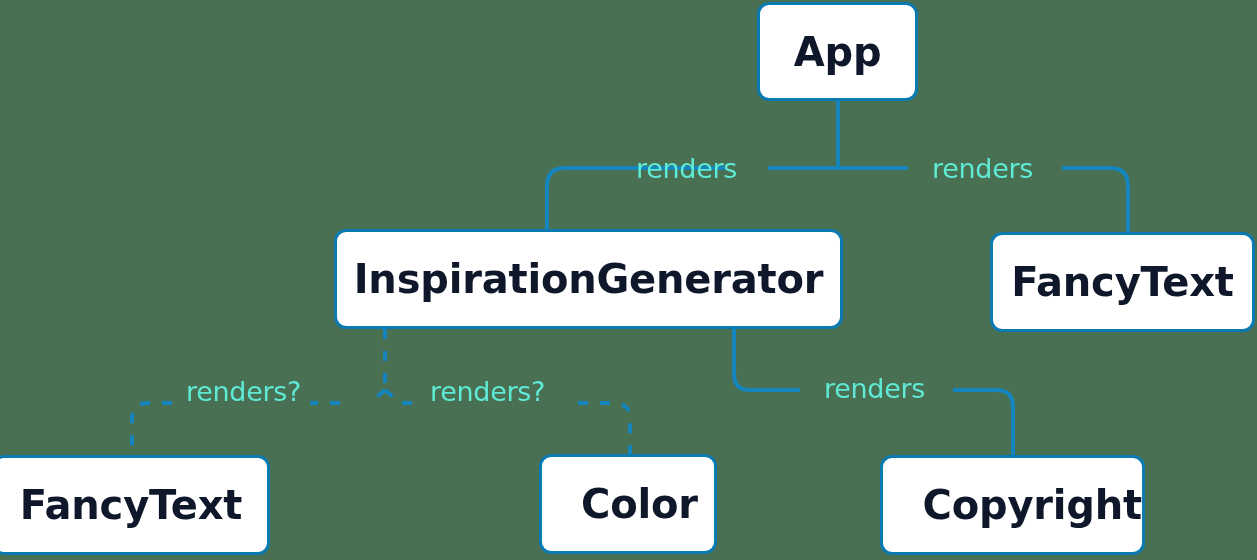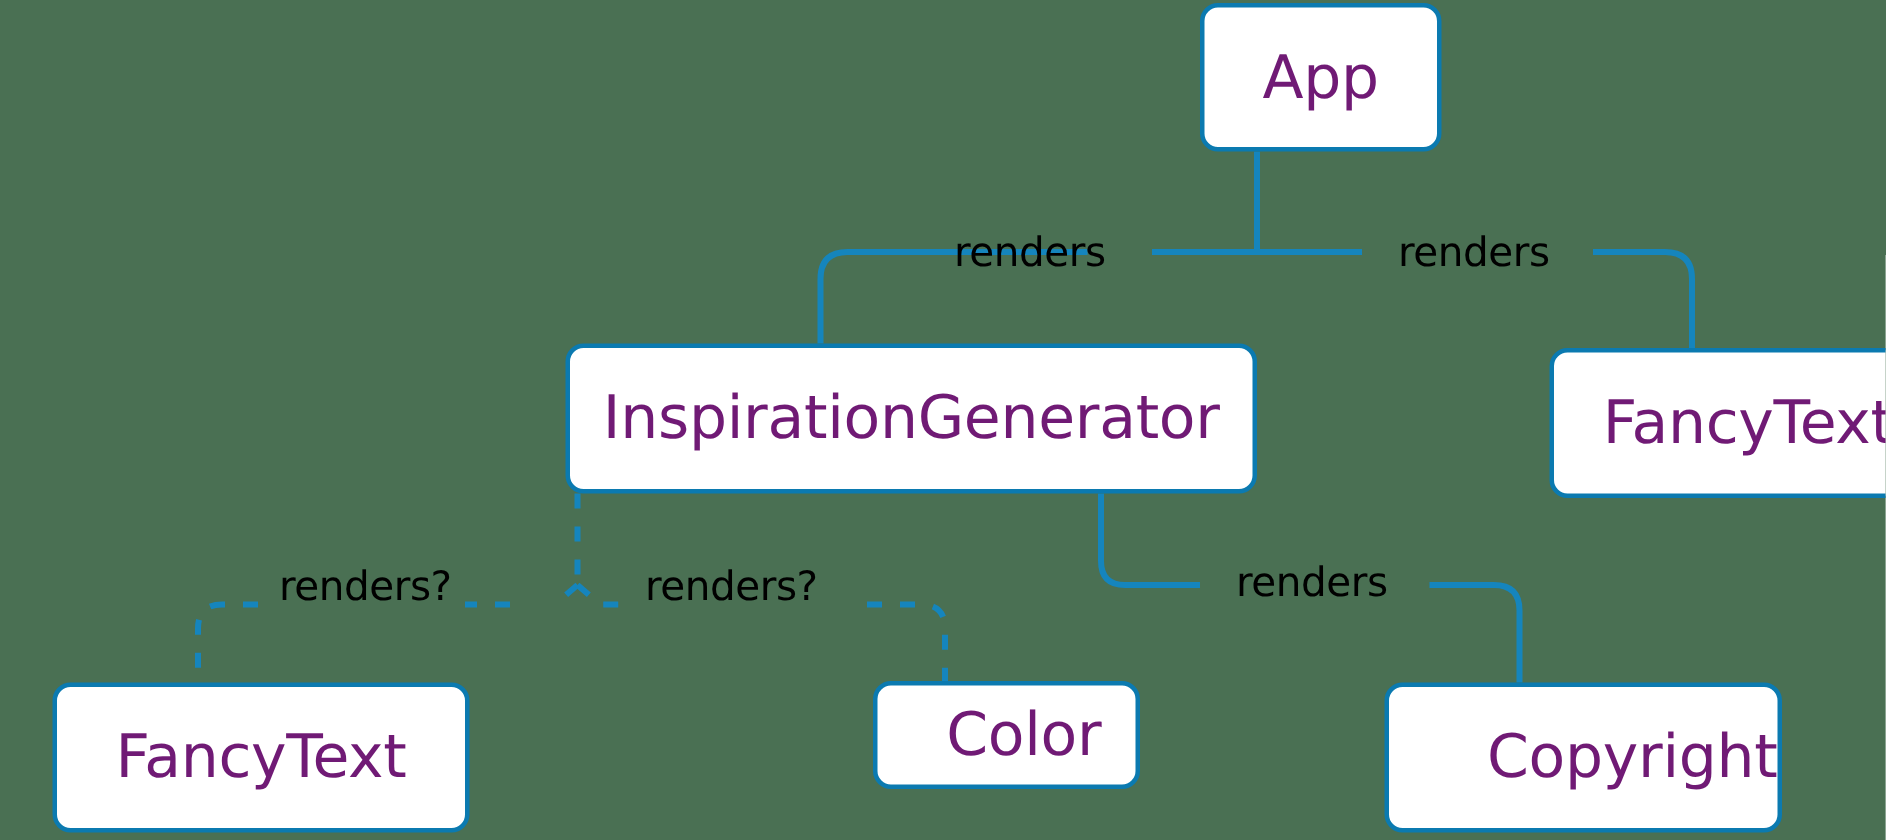--- a/index.html
+++ b/index.html
@@ -27,33 +27,32 @@
   }
   .node-box {
     position: absolute;
     box-sizing: border-box;
     background: #ffffff;
     border: 3px solid #0b7ab0;
     border-radius: 12px;
     display: flex;
     align-items: center;
     justify-content: center;
-    color: #701a75;
-    font-weight: 400;
+    color: #0f172a;
+    font-weight: 700;
     letter-spacing: -0.2px;
     white-space: nowrap;
-    margin-left: 43px;
   }
   .node-label {
     display: block;
     line-height: 1;
   }
   .edge-label {
     position: absolute;
-    color: #000000;
+    color: #5eead4;
     font-size: 27px;
     line-height: 1;
     white-space: nowrap;
     letter-spacing: -0.3px;
   }
 </style>
 </head>
 <body>
 
 <div id="diagram-root">
@@ -89,33 +88,33 @@
   <div class="edge-label" style="left:636px; top:155px;">renders</div>
   <div class="edge-label" style="left:932px; top:155px;">renders</div>
   <div class="edge-label" style="left:186px; top:378px;">renders?</div>
   <div class="edge-label" style="left:430px; top:378px;">renders?</div>
   <div class="edge-label" style="left:824px; top:375px;">renders</div>
 
   <div class="node-box" style="left:757px; top:2px; width:161px; height:99px; font-size:40px;">
     <span class="node-label">App</span>
   </div>
 
-  <div class="node-box" style="left:334px; top:229px; width:461px; height:100px; font-size:40px;">
+  <div class="node-box" style="left:334px; top:229px; width:509px; height:100px; font-size:40px;">
     <span class="node-label">InspirationGenerator</span>
   </div>
 
   <div class="node-box" style="left:990px; top:232px; width:265px; height:100px; font-size:40px;">
     <span class="node-label">FancyText</span>
   </div>
 
   <div class="node-box" style="left:-8px; top:455px; width:278px; height:100px; font-size:40px;">
     <span class="node-label">FancyText</span>
   </div>
 
-  <div class="node-box" style="left:539px; top:454px; width:178px; height:72px; font-size:40px;padding-left:23px;">
+  <div class="node-box" style="left:539px; top:454px; width:178px; height:100px; font-size:40px;padding-left:23px;">
     <span class="node-label">Color</span>
   </div>
 
   <div class="node-box" style="left:880px; top:455px; width:265px; height:100px; font-size:40px;justify-content:flex-end;">
     <span class="node-label">Copyright</span>
   </div>
 
 </div>
 
 </body></html>

